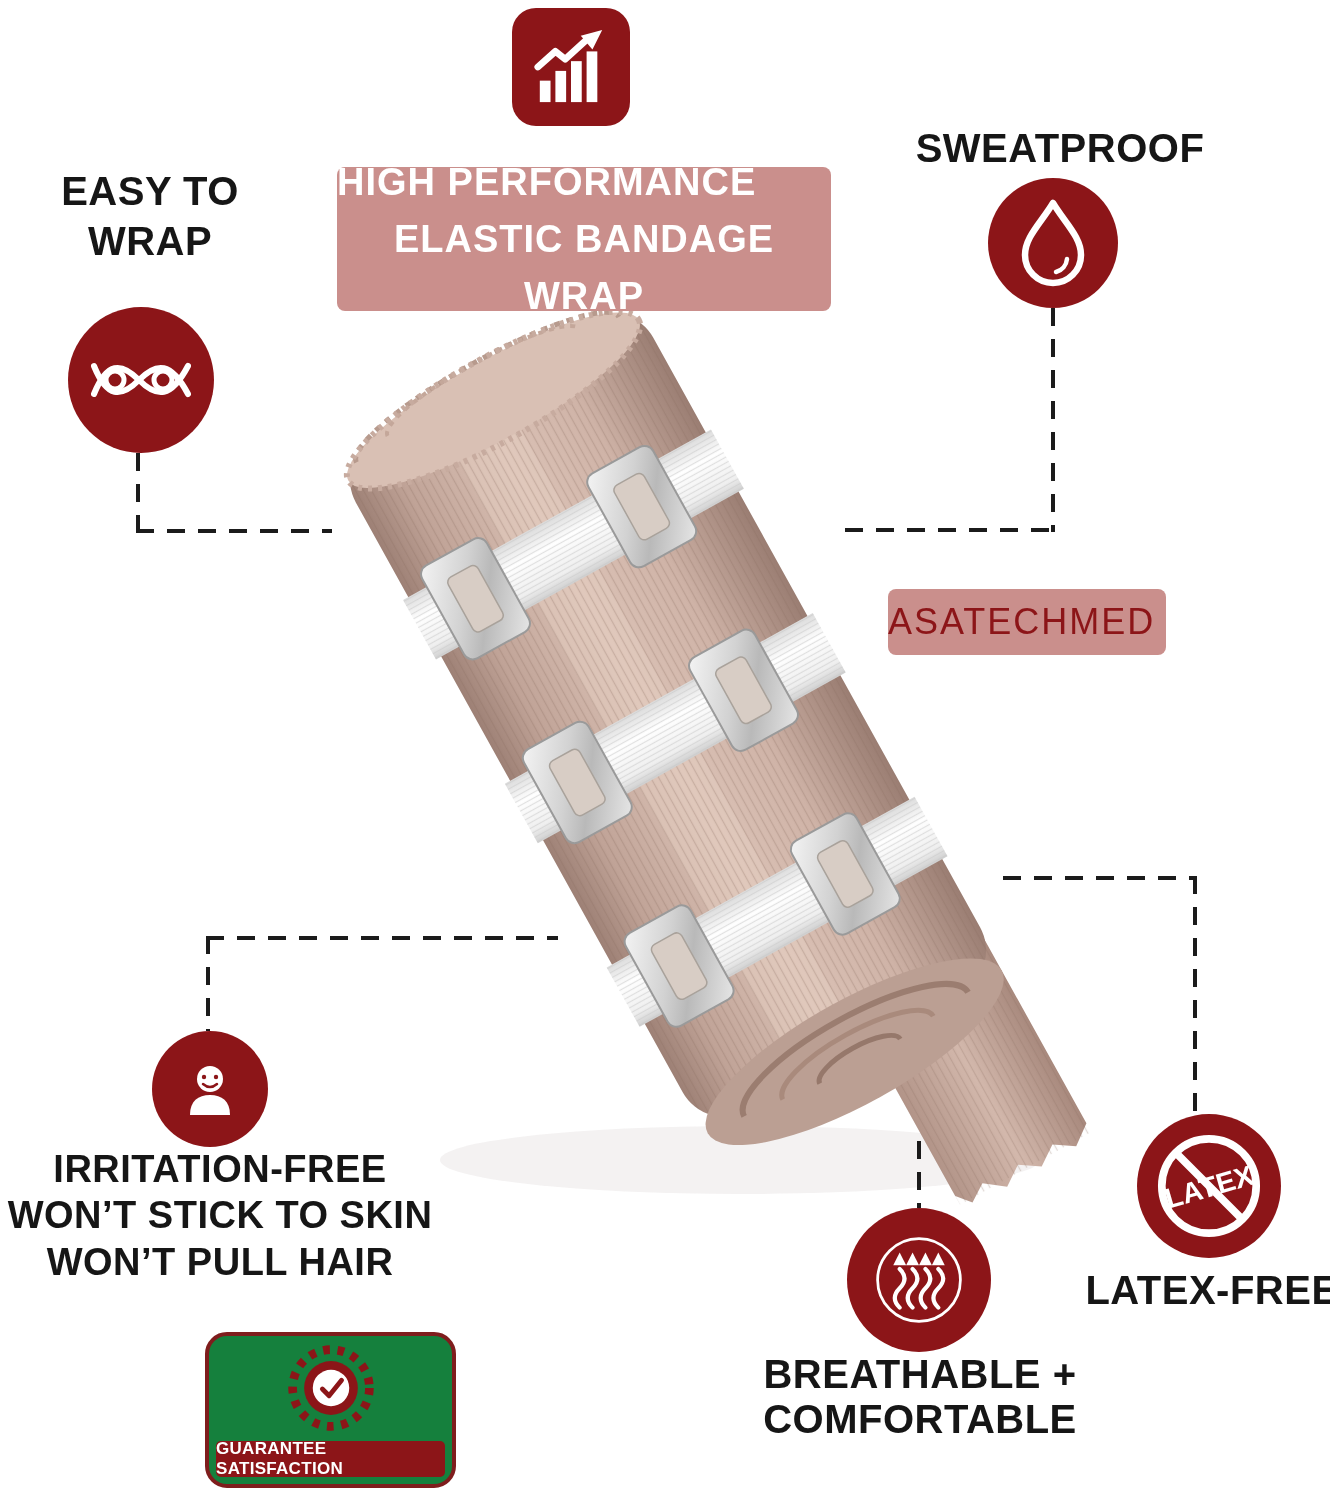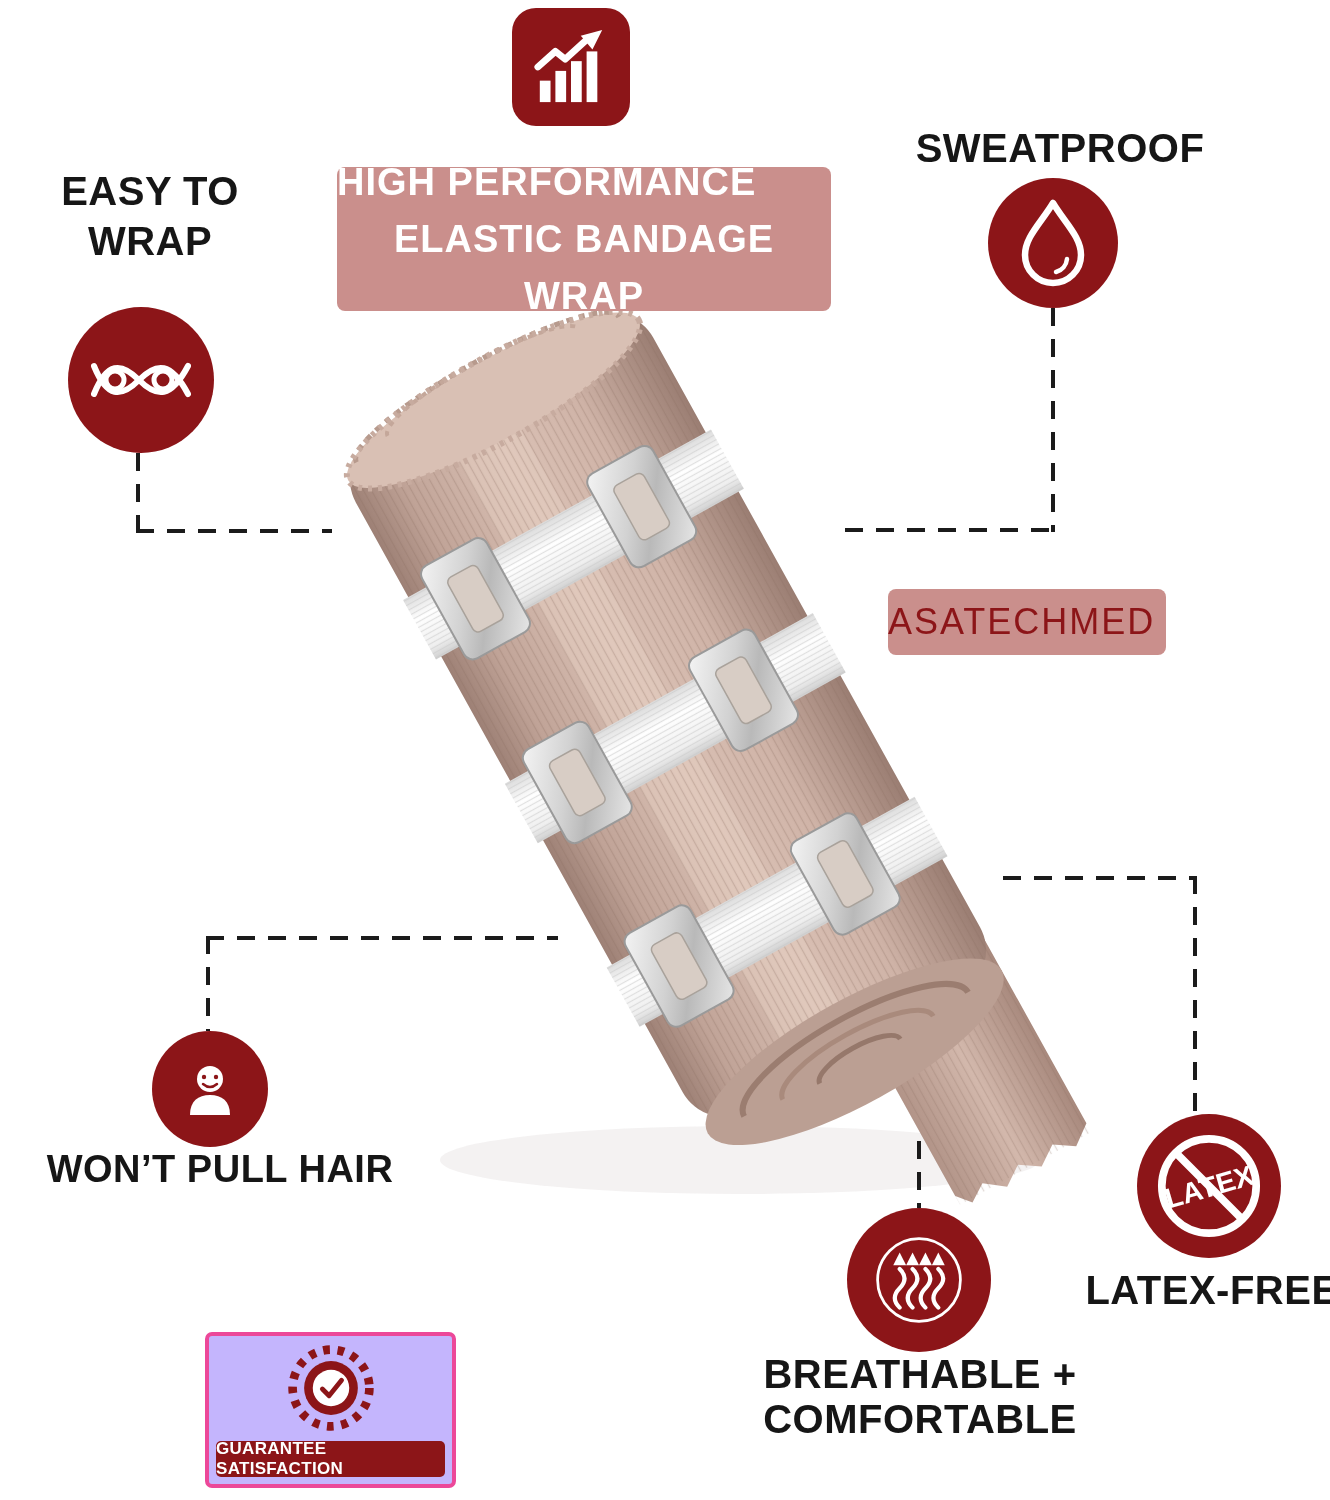--- a/index.html
+++ b/index.html
@@ -10,21 +10,21 @@
   .abs{position:absolute;}
   .maroon-circle{background:#8C1518;border-radius:50%;display:flex;align-items:center;justify-content:center;}
   .maroon-square{background:#8C1518;border-radius:24px;display:flex;align-items:center;justify-content:center;}
   .rose-banner{background:#CA8F8C;border-radius:8px;display:flex;flex-direction:column;align-items:flex-start;justify-content:center;}
   .label{font-weight:700;color:#161616;text-align:center;letter-spacing:0.5px;}
   .title-line{color:#ffffff;font-weight:700;font-size:38px;letter-spacing:1px;line-height:1.5;text-align:center;}
   .brand-text{color:#8C1518;font-weight:400;font-size:36px;letter-spacing:2px;}
   .dash-h{height:4px;background:repeating-linear-gradient(90deg,#1b1b1b 0 18px,transparent 18px 31px);}
   .dash-v{width:4px;background:repeating-linear-gradient(180deg,#1b1b1b 0 18px,transparent 18px 31px);}
   .badge{
-    border:4px solid #ec4899;border-radius:7px;background:#c4b5fd;
+    border:4px solid #7f1d1d;border-radius:22px;background:#15803d;
     display:flex;flex-direction:column;align-items:center;justify-content:flex-start;
   }
   .badge-strip{
     position:absolute;left:7px;right:7px;bottom:7px;height:36px;background:#8C1518;border-radius:5px;
     display:flex;align-items:center;justify-content:center;color:#fff;font-weight:700;font-size:17px;letter-spacing:0.3px;
   }
 </style>
 </head>
 <body>
 
@@ -179,20 +179,22 @@
   <div class="abs maroon-circle" style="left:152px;top:1031px;width:116px;height:116px;">
     <svg width="64" height="64" viewBox="0 0 64 64">
       <circle cx="32" cy="22" r="13" fill="#fff"></circle>
       <circle cx="26" cy="20" r="2.2" fill="#8C1518"></circle>
       <circle cx="38" cy="20" r="2.2" fill="#8C1518"></circle>
       <path d="M25,27 Q32,33 39,27" fill="none" stroke="#8C1518" stroke-width="2.5" stroke-linecap="round"></path>
       <path d="M12,58 C12,44 20,38 32,38 C44,38 52,44 52,58 Z" fill="#fff"></path>
     </svg>
   </div>
   <div class="abs label" style="left:0;top:1146px;width:440px;font-size:38px;line-height:1.22;">
+    <div>IRRITATION-FREE</div>
+    <div>WON’T STICK TO SKIN</div>
     <div>WON’T PULL HAIR</div>
   </div>
 
   <div class="abs maroon-circle" style="left:1137px;top:1114px;width:144px;height:144px;">
     <svg width="118" height="118" viewBox="0 0 100 100">
       <circle cx="50" cy="50" r="40" fill="none" stroke="#fff" stroke-width="6.5"></circle>
       <text x="50" y="59" transform="rotate(-16 50 50)" text-anchor="middle" font-family="Liberation Sans, sans-serif" font-size="24" font-weight="bold" fill="#fff">LATEX</text>
       <line x1="24" y1="24" x2="76" y2="76" stroke="#fff" stroke-width="6.5" stroke-linecap="round"></line>
     </svg>
   </div>

